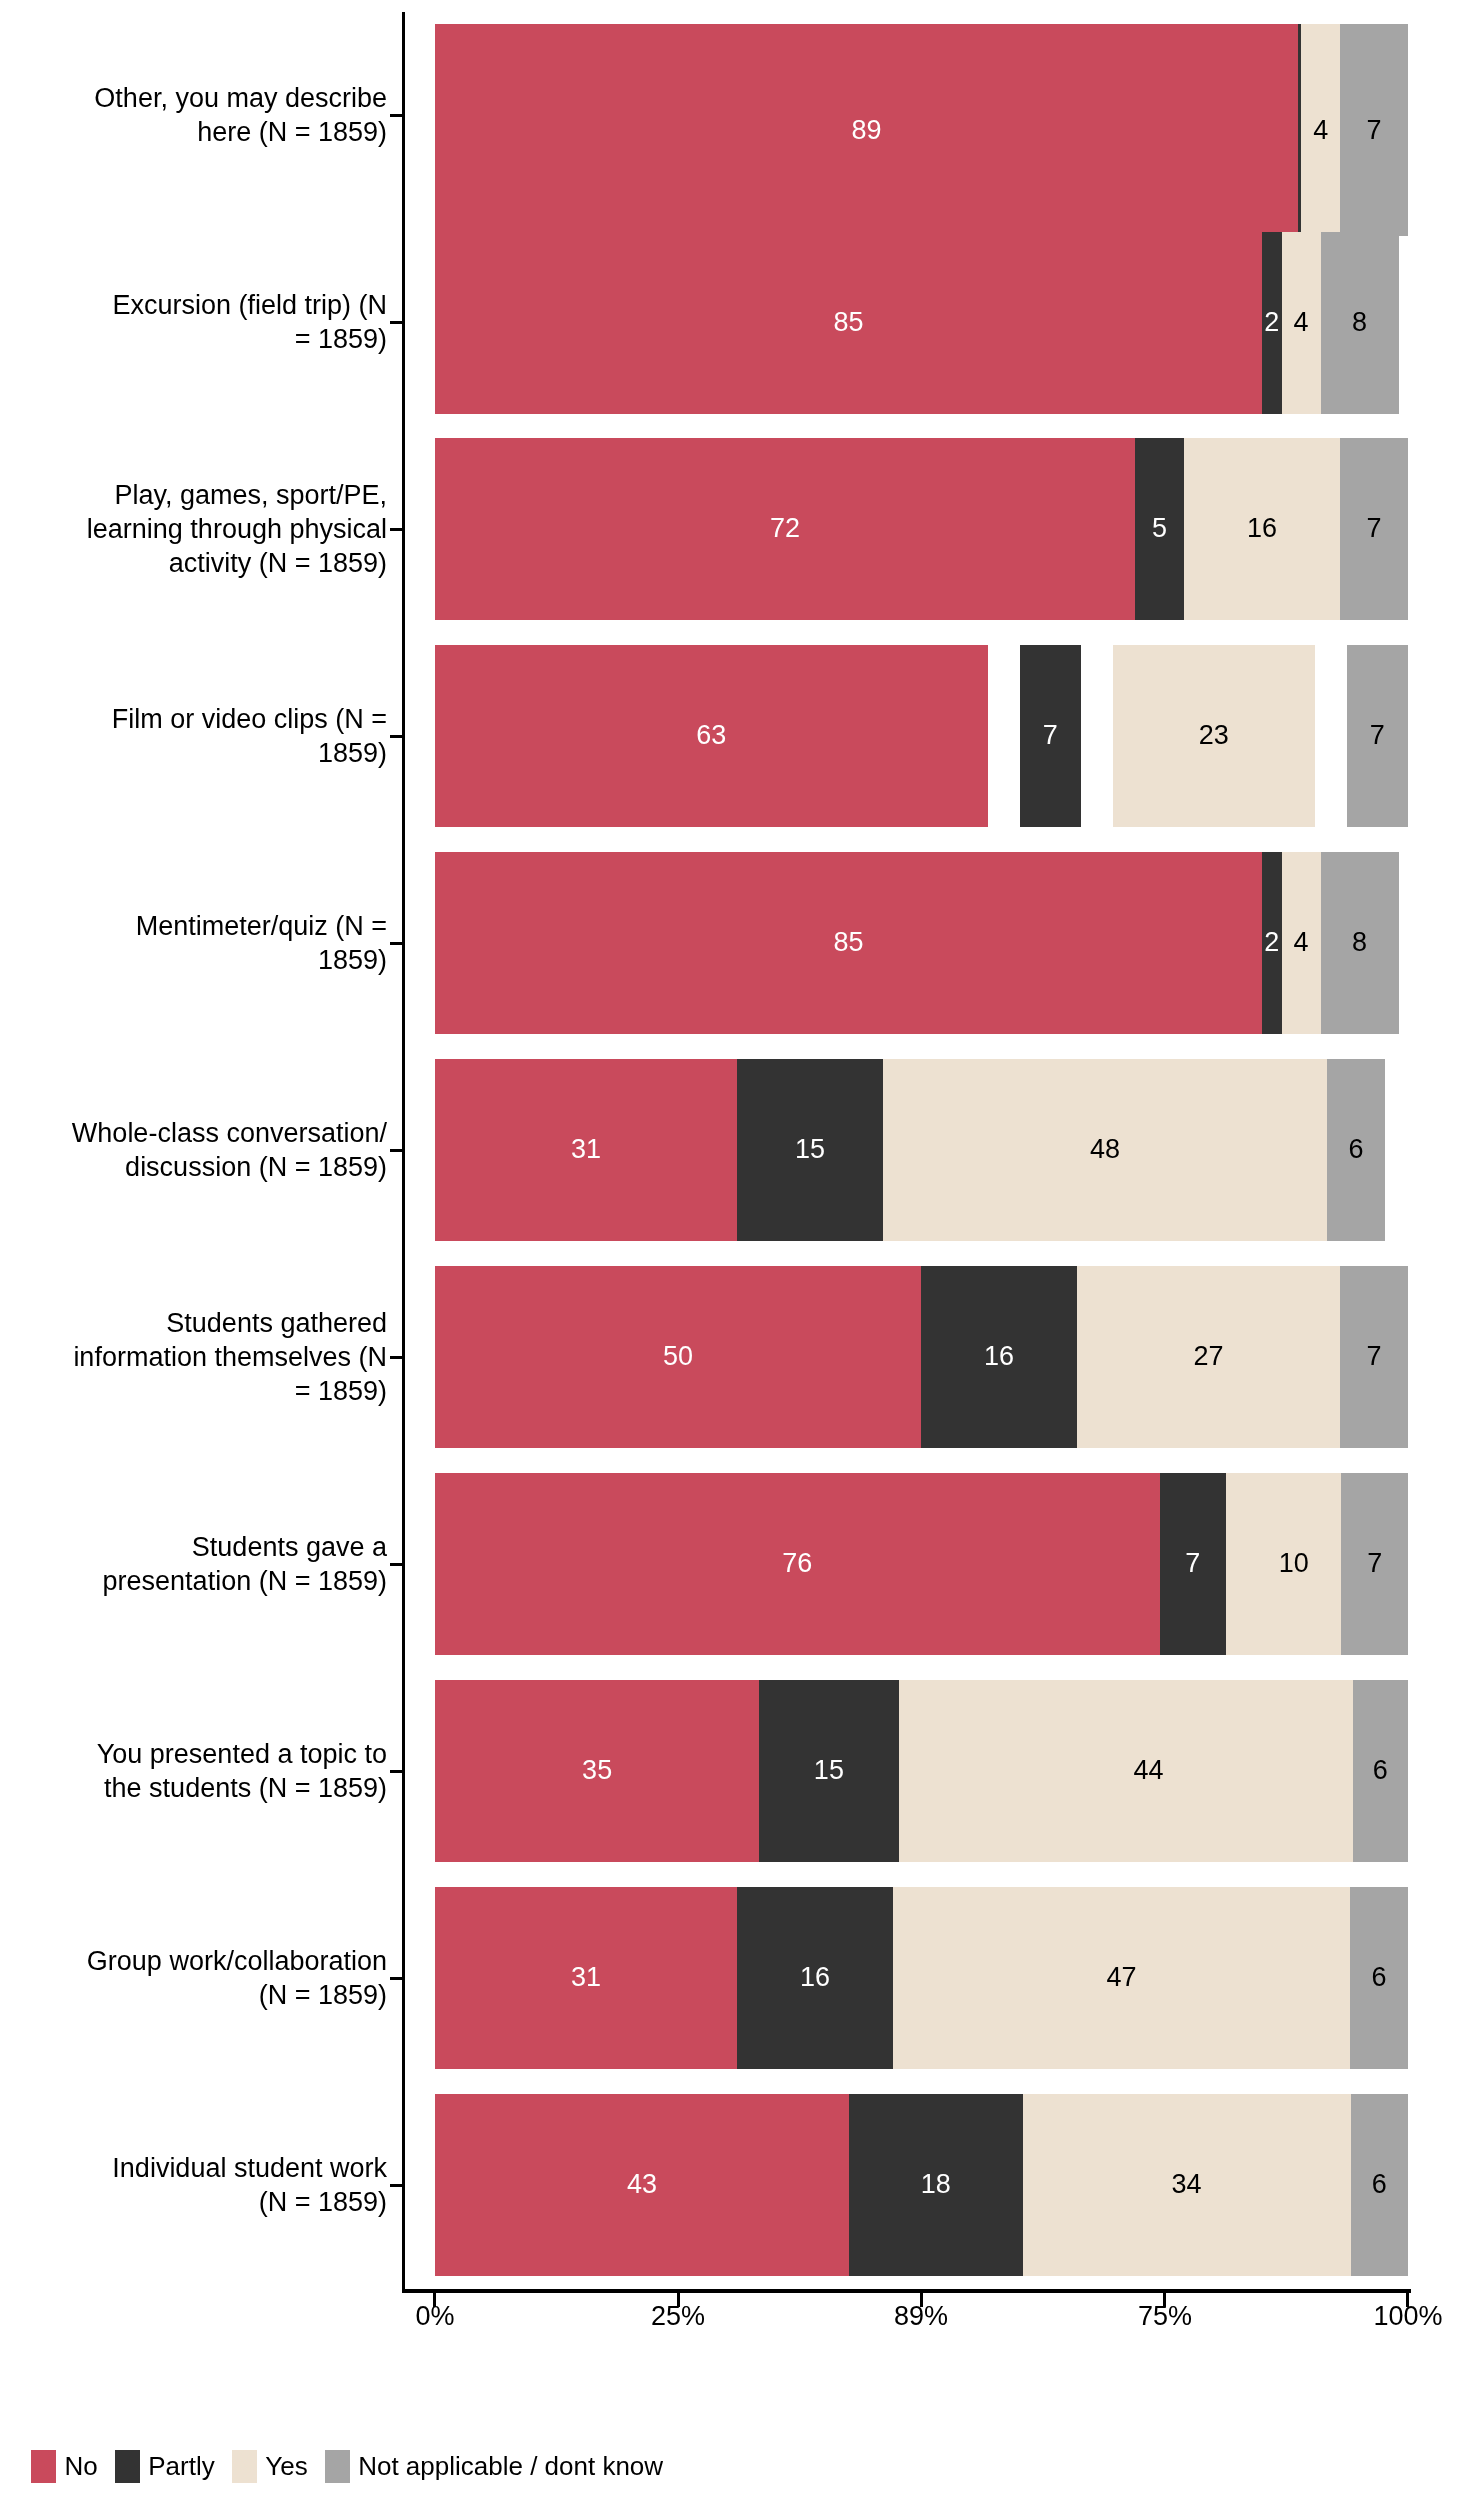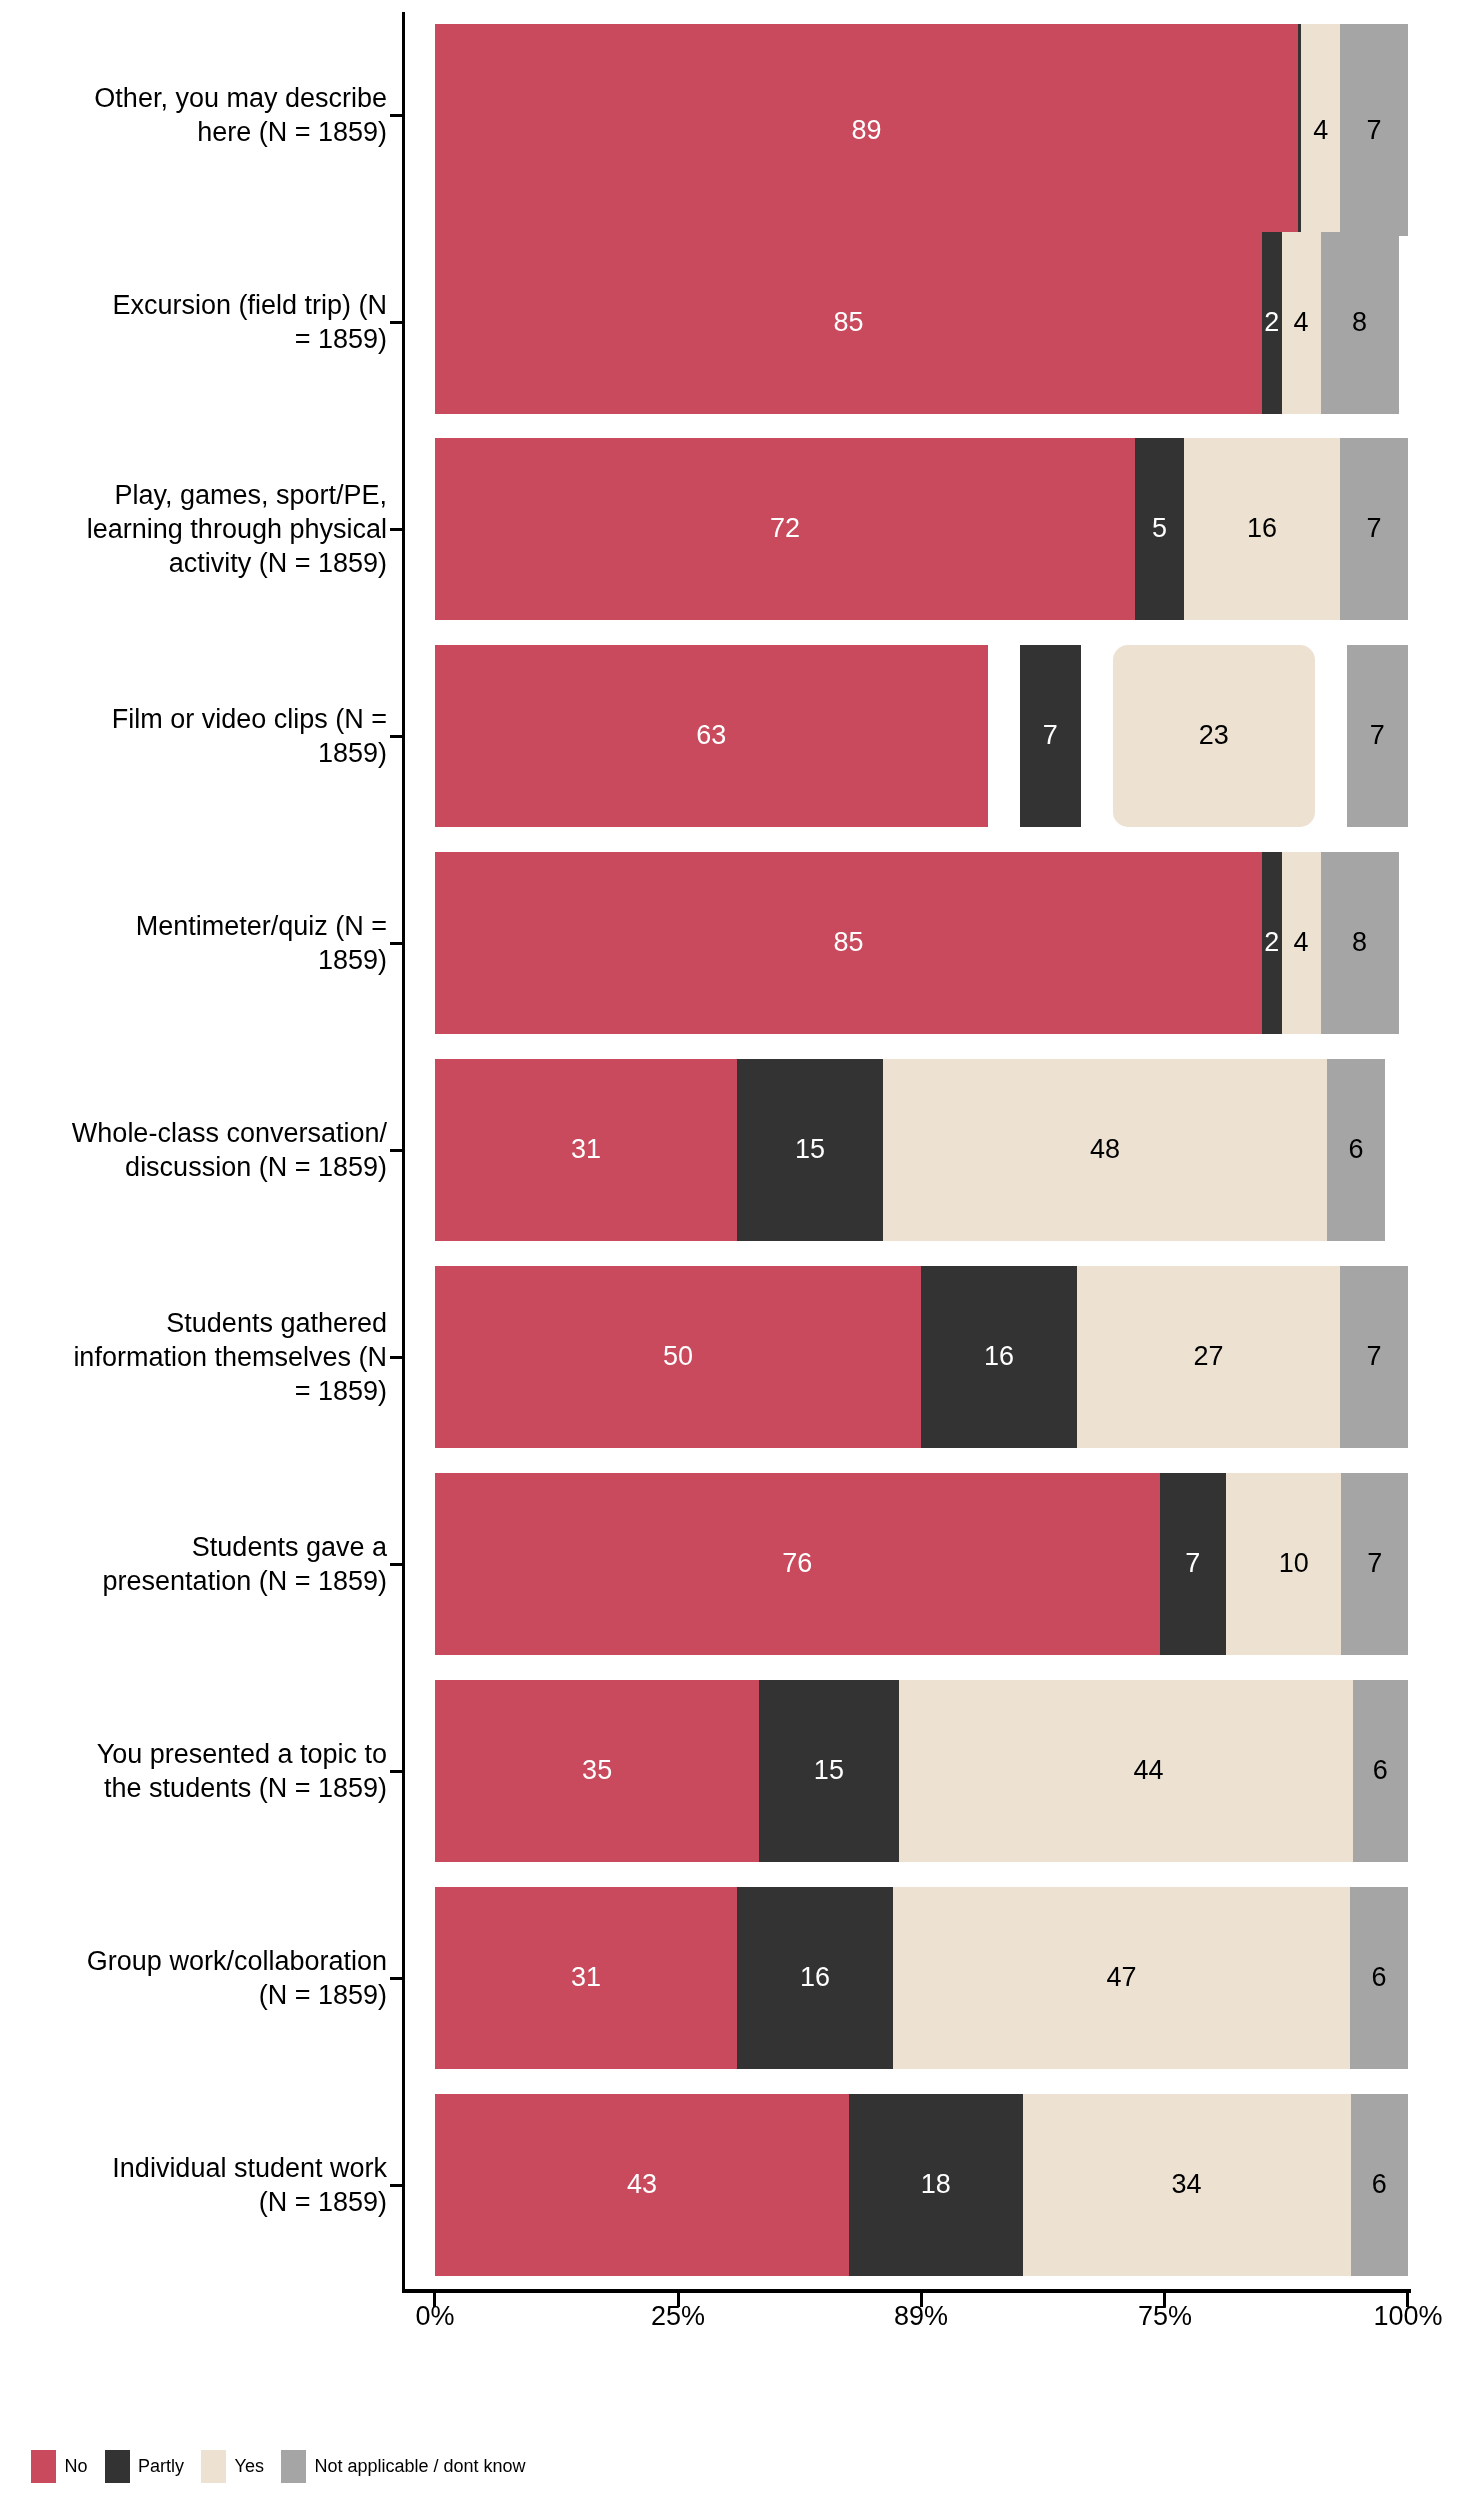--- a/index.html
+++ b/index.html
@@ -138,21 +138,21 @@
     flex-direction: row;
     align-items: center;
     margin-right: 17px;
   }
   .legend-swatch {
     width: 25px;
     height: 33px;
     flex: 0 0 auto;
   }
   .legend-label {
-    font-size: 18px;
+    font-size: 26px;
     line-height: 33px;
     color: #000000;
     margin-left: 8.5px;
     white-space: nowrap;
   }
 </style>
 </head>
 <body>
 
 <div id="figure">
@@ -203,21 +203,21 @@
             <span>7</span>
           </div>
         </div>
         <div class="bar-row" style="top: 633px; height: 182px; gap: 32px;">
           <div class="seg seg-no" style="width: 613px;">
             <span>63</span>
           </div>
           <div class="seg seg-partly" style="width: 68px;">
             <span>7</span>
           </div>
-          <div class="seg seg-yes" style="width: 224px; border-radius: 15px;">
+          <div class="seg seg-yes" style="width: 224px;">
             <span>23</span>
           </div>
           <div class="seg seg-na" style="width: 68px;">
             <span>7</span>
           </div>
         </div>
         <div class="bar-row" style="top: 840px; height: 182px;">
           <div class="seg seg-no" style="width: 827px;">
             <span>85</span>
           </div>

